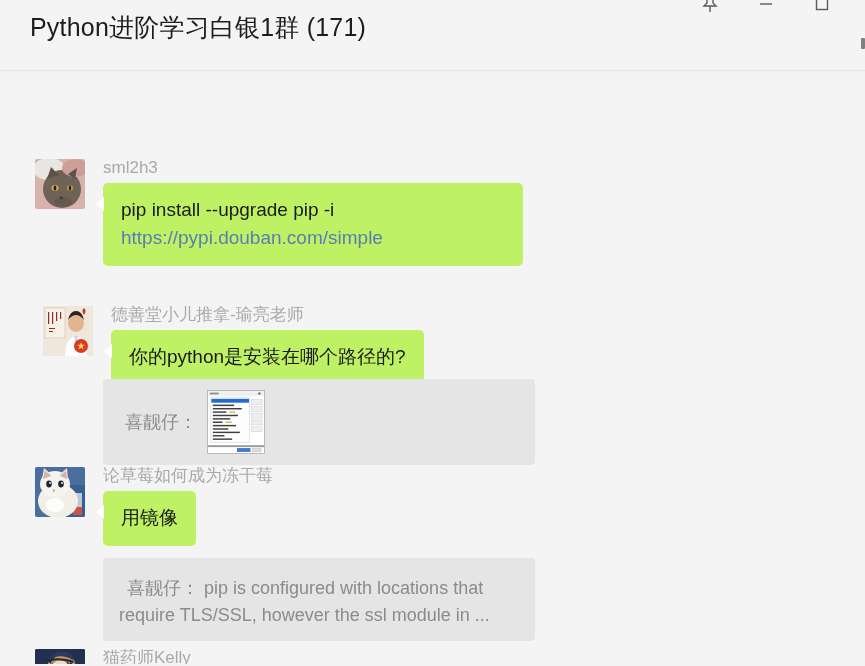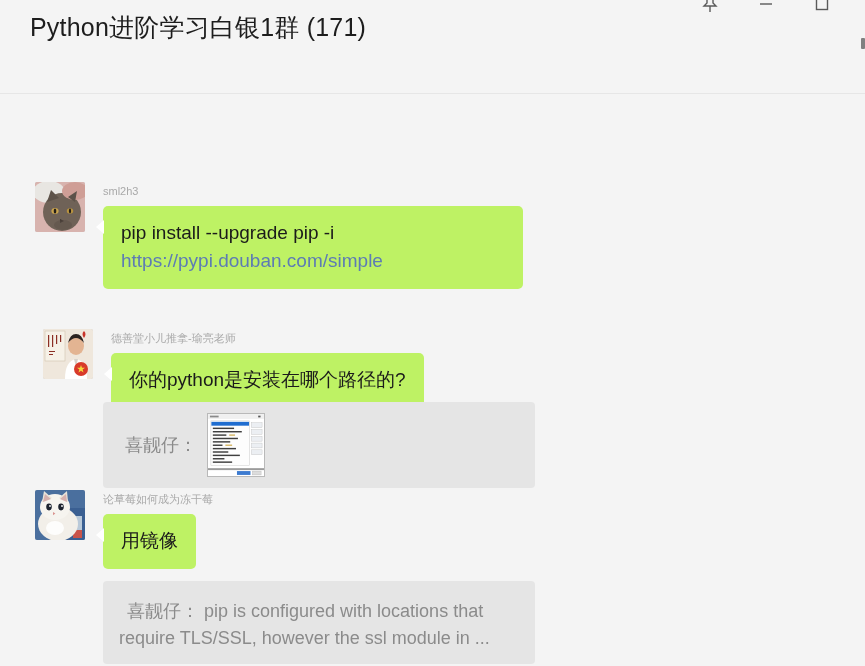--- a/index.html
+++ b/index.html
@@ -11,21 +11,21 @@
     height: 666px;
     background: #f4f4f4;
     font-family: "Liberation Sans", "DejaVu Sans", sans-serif;
     overflow: hidden;
     position: relative;
   }
 
   
   .titlebar {
     position: relative;
-    height: 94px;
+    height: 71px;
     background: #f4f4f4;
     border-bottom: 1px solid #e6e6e6;
     box-sizing: border-box;
   }
   .chat-title {
     position: absolute;
     left: 30px;
     top: 11px;
     font-size: 25px;
     color: #1d1d1d;
@@ -86,21 +86,21 @@
     position: relative;
     background: #ccc;
   }
   .avatar svg { display: block; width: 50px; height: 50px; }
   .msg-body {
     margin-left: 18px;
     max-width: 640px;
     min-width: 0;
   }
   .sender {
-    font-size: 11px;
+    font-size: 17px;
     color: #a9a9a9;
     line-height: 18px;
     margin-bottom: 6px;
     white-space: nowrap;
   }
   .bubble {
     position: relative;
     display: inline-block;
     background: #bef264;
     border-radius: 5px;

